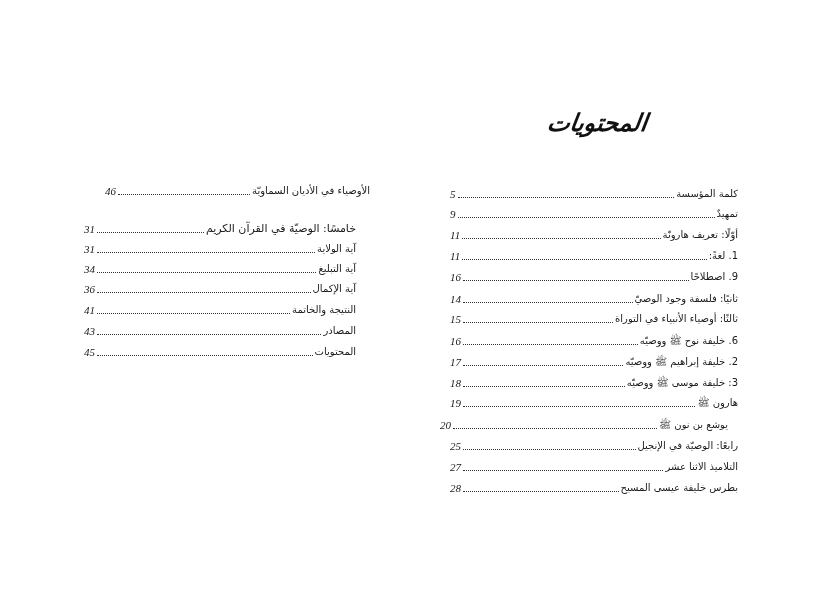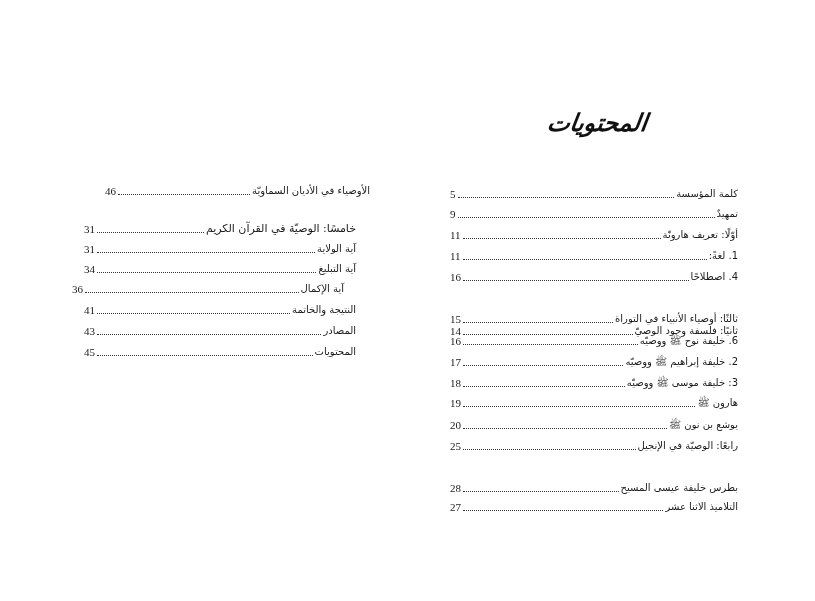--- a/index.html
+++ b/index.html
@@ -8,21 +8,21 @@
   .page { position:absolute; top:0; height:601px; }
   .page-left { left:0; width:407px; }
   .page-right { left:407px; width:408px; }
   .title { position:absolute; left:160px; top:108px; width:80px; text-align:center;
            font-family:"DejaVu Serif", serif; font-size:24px; font-style:italic;
            font-weight:bold; color:#111; direction:rtl; letter-spacing:-1px;
            transform:skewX(-8deg); }
   .toc { position:absolute; margin:0; padding:0; list-style:none; }
   .toc-row { position:absolute; height:18px; display:flex; flex-direction:row;
              align-items:flex-end; font-size:10.5px; line-height:14px; }
-  .toc-num { flex:none; direction:ltr; font-family:"Liberation Serif", serif; font-size:11px; }
+  .toc-num { flex:none; direction:ltr; font-family:"Liberation Serif", serif; font-size:11px;font-style:italic; }
   .toc-dots { flex:1; border-bottom:1px dotted #333; margin:0 2px 3px 2px; height:1px; }
   .toc-label { flex:none; direction:rtl; white-space:nowrap; font-family:"DejaVu Sans", sans-serif; font-size:10px; }
 </style>
 </head>
 <body>
 
 <div class="page page-left">
 
   <div class="toc-row" style="left:105px; top:180px; width:265px;">
     <span class="toc-num">46</span>
@@ -39,21 +39,21 @@
     <div class="toc-row" style="left:84px; top:238px; width:272px;">
       <span class="toc-num">31</span>
       <span class="toc-dots"></span>
       <span class="toc-label">آية الولاية</span>
     </div>
     <div class="toc-row" style="left:84px; top:258px; width:272px;">
       <span class="toc-num">34</span>
       <span class="toc-dots"></span>
       <span class="toc-label">آية التبليغ</span>
     </div>
-    <div class="toc-row" style="left:72px; top:278px; width:272px;">
+    <div class="toc-row" style="left:84px; top:278px; width:272px;">
       <span class="toc-num">36</span>
       <span class="toc-dots"></span>
       <span class="toc-label">آية الإكمال</span>
     </div>
     <div class="toc-row" style="left:84px; top:299px; width:272px;">
       <span class="toc-num">41</span>
       <span class="toc-dots"></span>
       <span class="toc-label">النتيجة والخاتمة</span>
     </div>
     <div class="toc-row" style="left:84px; top:320px; width:272px;">
@@ -89,23 +89,23 @@
       <span class="toc-label">أوّلًا: تعريف هارونّة</span>
     </div>
     <div class="toc-row" style="left:43px; top:245px; width:288px;">
       <span class="toc-num">11</span>
       <span class="toc-dots"></span>
       <span class="toc-label">1. لغةً:</span>
     </div>
     <div class="toc-row" style="left:43px; top:266px; width:288px;">
       <span class="toc-num">16</span>
       <span class="toc-dots"></span>
-      <span class="toc-label">4. اصطلاحًا</span>
+      <span class="toc-label">9. اصطلاحًا</span>
     </div>
-    <div class="toc-row" style="left:43px; top:288px; width:288px;margin-top:32px;">
+    <div class="toc-row" style="left:43px; top:288px; width:288px;">
       <span class="toc-num">14</span>
       <span class="toc-dots"></span>
       <span class="toc-label">ثانيًا: فلسفة وجود الوصيّ</span>
     </div>
     <div class="toc-row" style="left:43px; top:308px; width:288px;">
       <span class="toc-num">15</span>
       <span class="toc-dots"></span>
       <span class="toc-label">ثالثًا: أوصياء الأنبياء في التوراة</span>
     </div>
     <div class="toc-row" style="left:43px; top:330px; width:288px;">
@@ -121,31 +121,31 @@
     <div class="toc-row" style="left:43px; top:372px; width:288px;">
       <span class="toc-num">18</span>
       <span class="toc-dots"></span>
       <span class="toc-label">3: خليفة موسى ﷺ ووصيّه</span>
     </div>
     <div class="toc-row" style="left:43px; top:392px; width:288px;">
       <span class="toc-num">19</span>
       <span class="toc-dots"></span>
       <span class="toc-label">هارون ﷺ</span>
     </div>
-    <div class="toc-row" style="left:43px; top:414px; width:288px;">
+    <div class="toc-row" style="left:33px; top:414px; width:288px;">
       <span class="toc-num">20</span>
       <span class="toc-dots"></span>
       <span class="toc-label">يوشع بن نون ﷺ</span>
     </div>
     <div class="toc-row" style="left:43px; top:435px; width:288px;">
       <span class="toc-num">25</span>
       <span class="toc-dots"></span>
       <span class="toc-label">رابعًا: الوصيّة في الإنجيل</span>
     </div>
-    <div class="toc-row" style="left:43px; top:456px; width:288px;margin-top:40px;">
+    <div class="toc-row" style="left:43px; top:456px; width:288px;">
       <span class="toc-num">27</span>
       <span class="toc-dots"></span>
       <span class="toc-label">التلاميذ الاثنا عشر</span>
     </div>
     <div class="toc-row" style="left:43px; top:477px; width:288px;">
       <span class="toc-num">28</span>
       <span class="toc-dots"></span>
       <span class="toc-label">بطرس خليفة عيسى المسيح</span>
     </div>
   </div>

